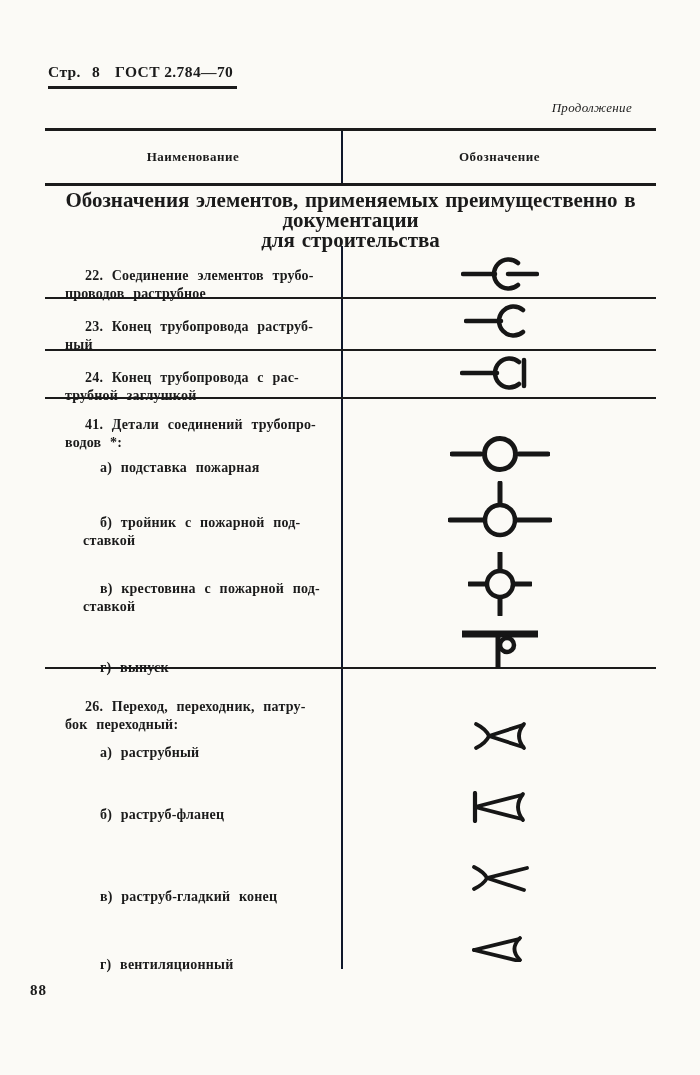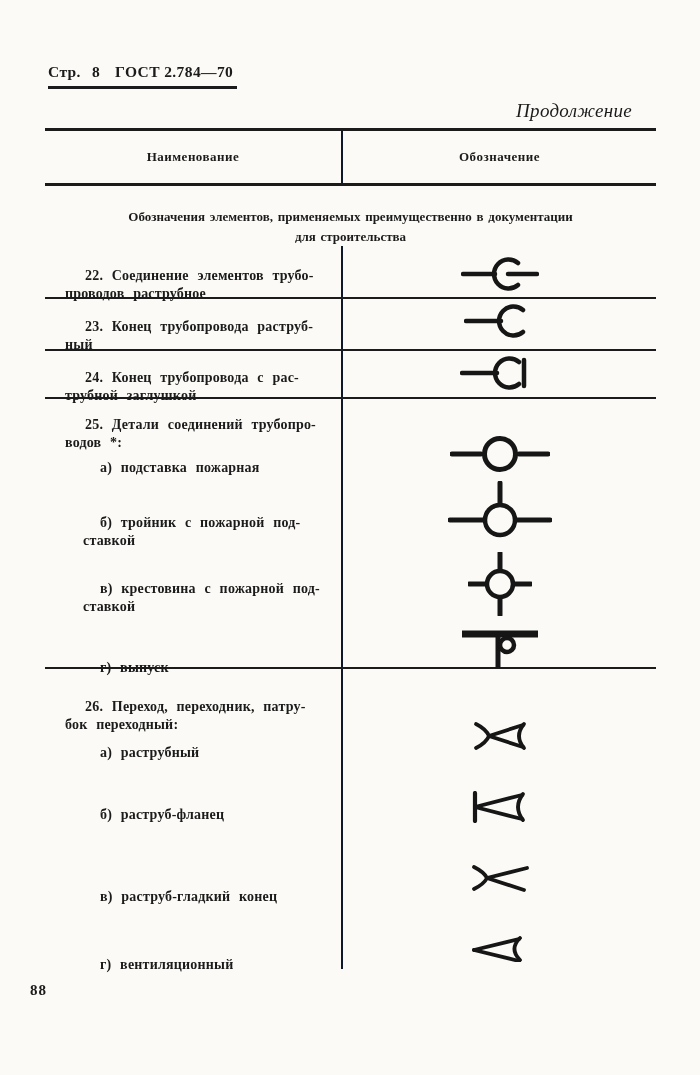--- a/index.html
+++ b/index.html
@@ -10,33 +10,33 @@
   }
   .doc-header { position:absolute; top:63px; left:48px; }
   .doc-header-inner {
     display:inline-block; font-weight:bold; font-size:15.5px; letter-spacing:.4px;
     border-bottom:3px solid #1b1b1b; padding-bottom:5px; padding-right:4px;text-align:right;
   }
   .doc-header-inner .gap1 { margin-left:11px; }
   .doc-header-inner .gap2 { margin-left:15px; }
   .continuation {
     position:absolute; top:100px; right:68px;
-    font-style:italic; font-size:19px; letter-spacing:.3px;
+    font-style:italic; font-size:13px; letter-spacing:.3px;
   }
   .gtable { position:absolute; top:128px; left:45px; width:611px; border-top:3px solid #1b1b1b; }
   .row { display:flex; position:relative; border-bottom:2px solid #1b1b1b; }
   .row.thead { height:52px; border-bottom:3px solid #1b1b1b; }
   .row.noline { border-bottom:none; }
   .cell-l { width:296px; position:relative; }
   .cell-r { flex:1; position:relative; border-left:2px solid #0f172a; }
   .th { display:flex; align-items:center; justify-content:center;
         font-weight:bold; font-size:13px; letter-spacing:.5px; }
   .title-row {
-    height:60px; text-align:center; font-weight:bold; font-size:13px;
-    line-height:20px; padding-top:21px; box-sizing:border-box; word-spacing:1.5px;
+    height:60px; text-align:center; font-weight:bold; font-size:21px;
+    line-height:20px; padding-top:4px; box-sizing:border-box; word-spacing:1.5px;
     border-bottom:none;
   }
   .txt {
     position:absolute; font-weight:bold; font-size:14px; line-height:18px;
     white-space:nowrap; word-spacing:5px; letter-spacing:.2px;margin-top:13px;
   }
   .sym { position:absolute; left:50%; transform:translateX(-50%); }
   .sym path, .sym line, .sym circle { stroke:#161616; fill:none; }
   .page-num { position:absolute; top:982px; left:30px; font-weight:bold; font-size:15px; letter-spacing:1px; }
 </style>
@@ -99,21 +99,21 @@
         <svg class="sym" style="top:4px" width="80" height="36" viewBox="0 0 80 36">
           <line x1="2" y1="18" x2="37" y2="18" stroke-width="4.5" stroke-linecap="round"></line>
           <path d="M 59 7 A 14.5 14.5 0 1 0 59 29" stroke-width="4.5" stroke-linecap="round"></path>
           <line x1="64" y1="5" x2="64" y2="31" stroke-width="4.5" stroke-linecap="round"></line>
         </svg>
       </div>
     </div>
 
     <div class="row" style="height:268px">
       <div class="cell-l">
-        <div class="txt" style="top:4px;left:40px">25. Детали соединений трубопро-</div>
+        <div class="txt" style="top:4px;left:40px">41. Детали соединений трубопро-</div>
         <div class="txt" style="top:22px;left:20px">водов *:</div>
         <div class="txt" style="top:47px;left:55px">а) подставка пожарная</div>
         <div class="txt" style="top:102px;left:55px">б) тройник с пожарной под-</div>
         <div class="txt" style="top:120px;left:38px">ставкой</div>
         <div class="txt" style="top:168px;left:55px">в) крестовина с пожарной под-</div>
         <div class="txt" style="top:186px;left:38px">ставкой</div>
         <div class="txt" style="top:247px;left:55px">г) выпуск</div>
       </div>
       <div class="cell-r">
         <svg class="sym" style="top:36px" width="100" height="38" viewBox="0 0 100 38">

